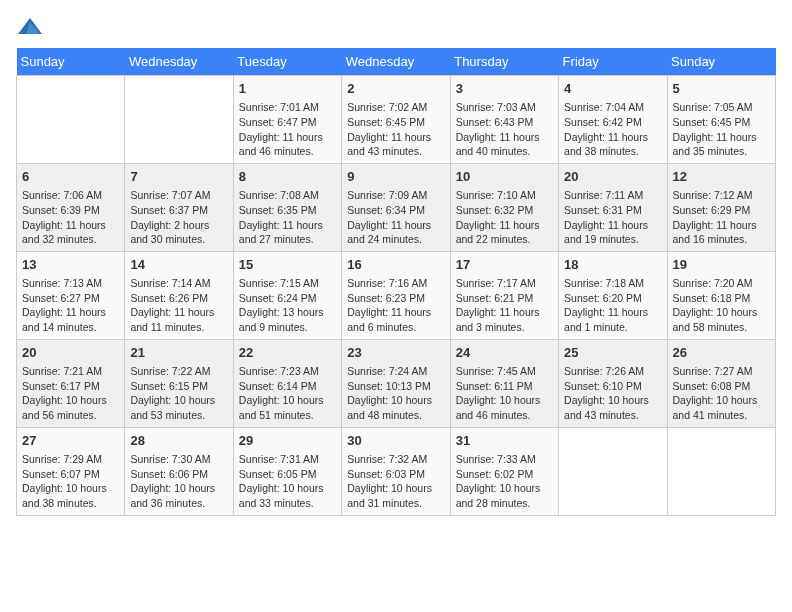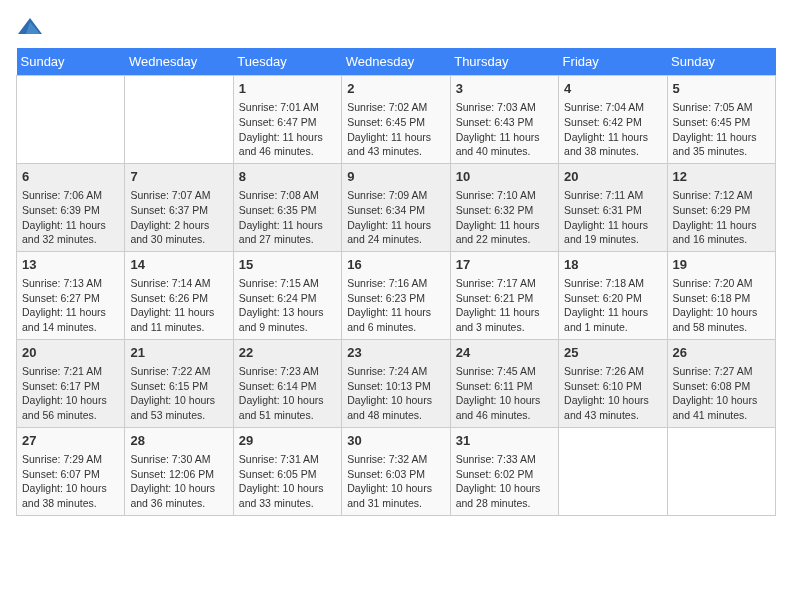--- a/index.html
+++ b/index.html
@@ -277,21 +277,21 @@
       <tr>
         <td>
           <span class="day-number">27</span>
           <div>Sunrise: 7:29 AM</div>
           <div>Sunset: 6:07 PM</div>
           <div>Daylight: 10 hours and 38 minutes.</div>
         </td>
         <td>
           <span class="day-number">28</span>
           <div>Sunrise: 7:30 AM</div>
-          <div>Sunset: 12:06 PM</div>
+          <div>Sunset: 6:06 PM</div>
           <div>Daylight: 10 hours and 36 minutes.</div>
         </td>
         <td>
           <span class="day-number">29</span>
           <div>Sunrise: 7:31 AM</div>
           <div>Sunset: 6:05 PM</div>
           <div>Daylight: 10 hours and 33 minutes.</div>
         </td>
         <td>
           <span class="day-number">30</span>

